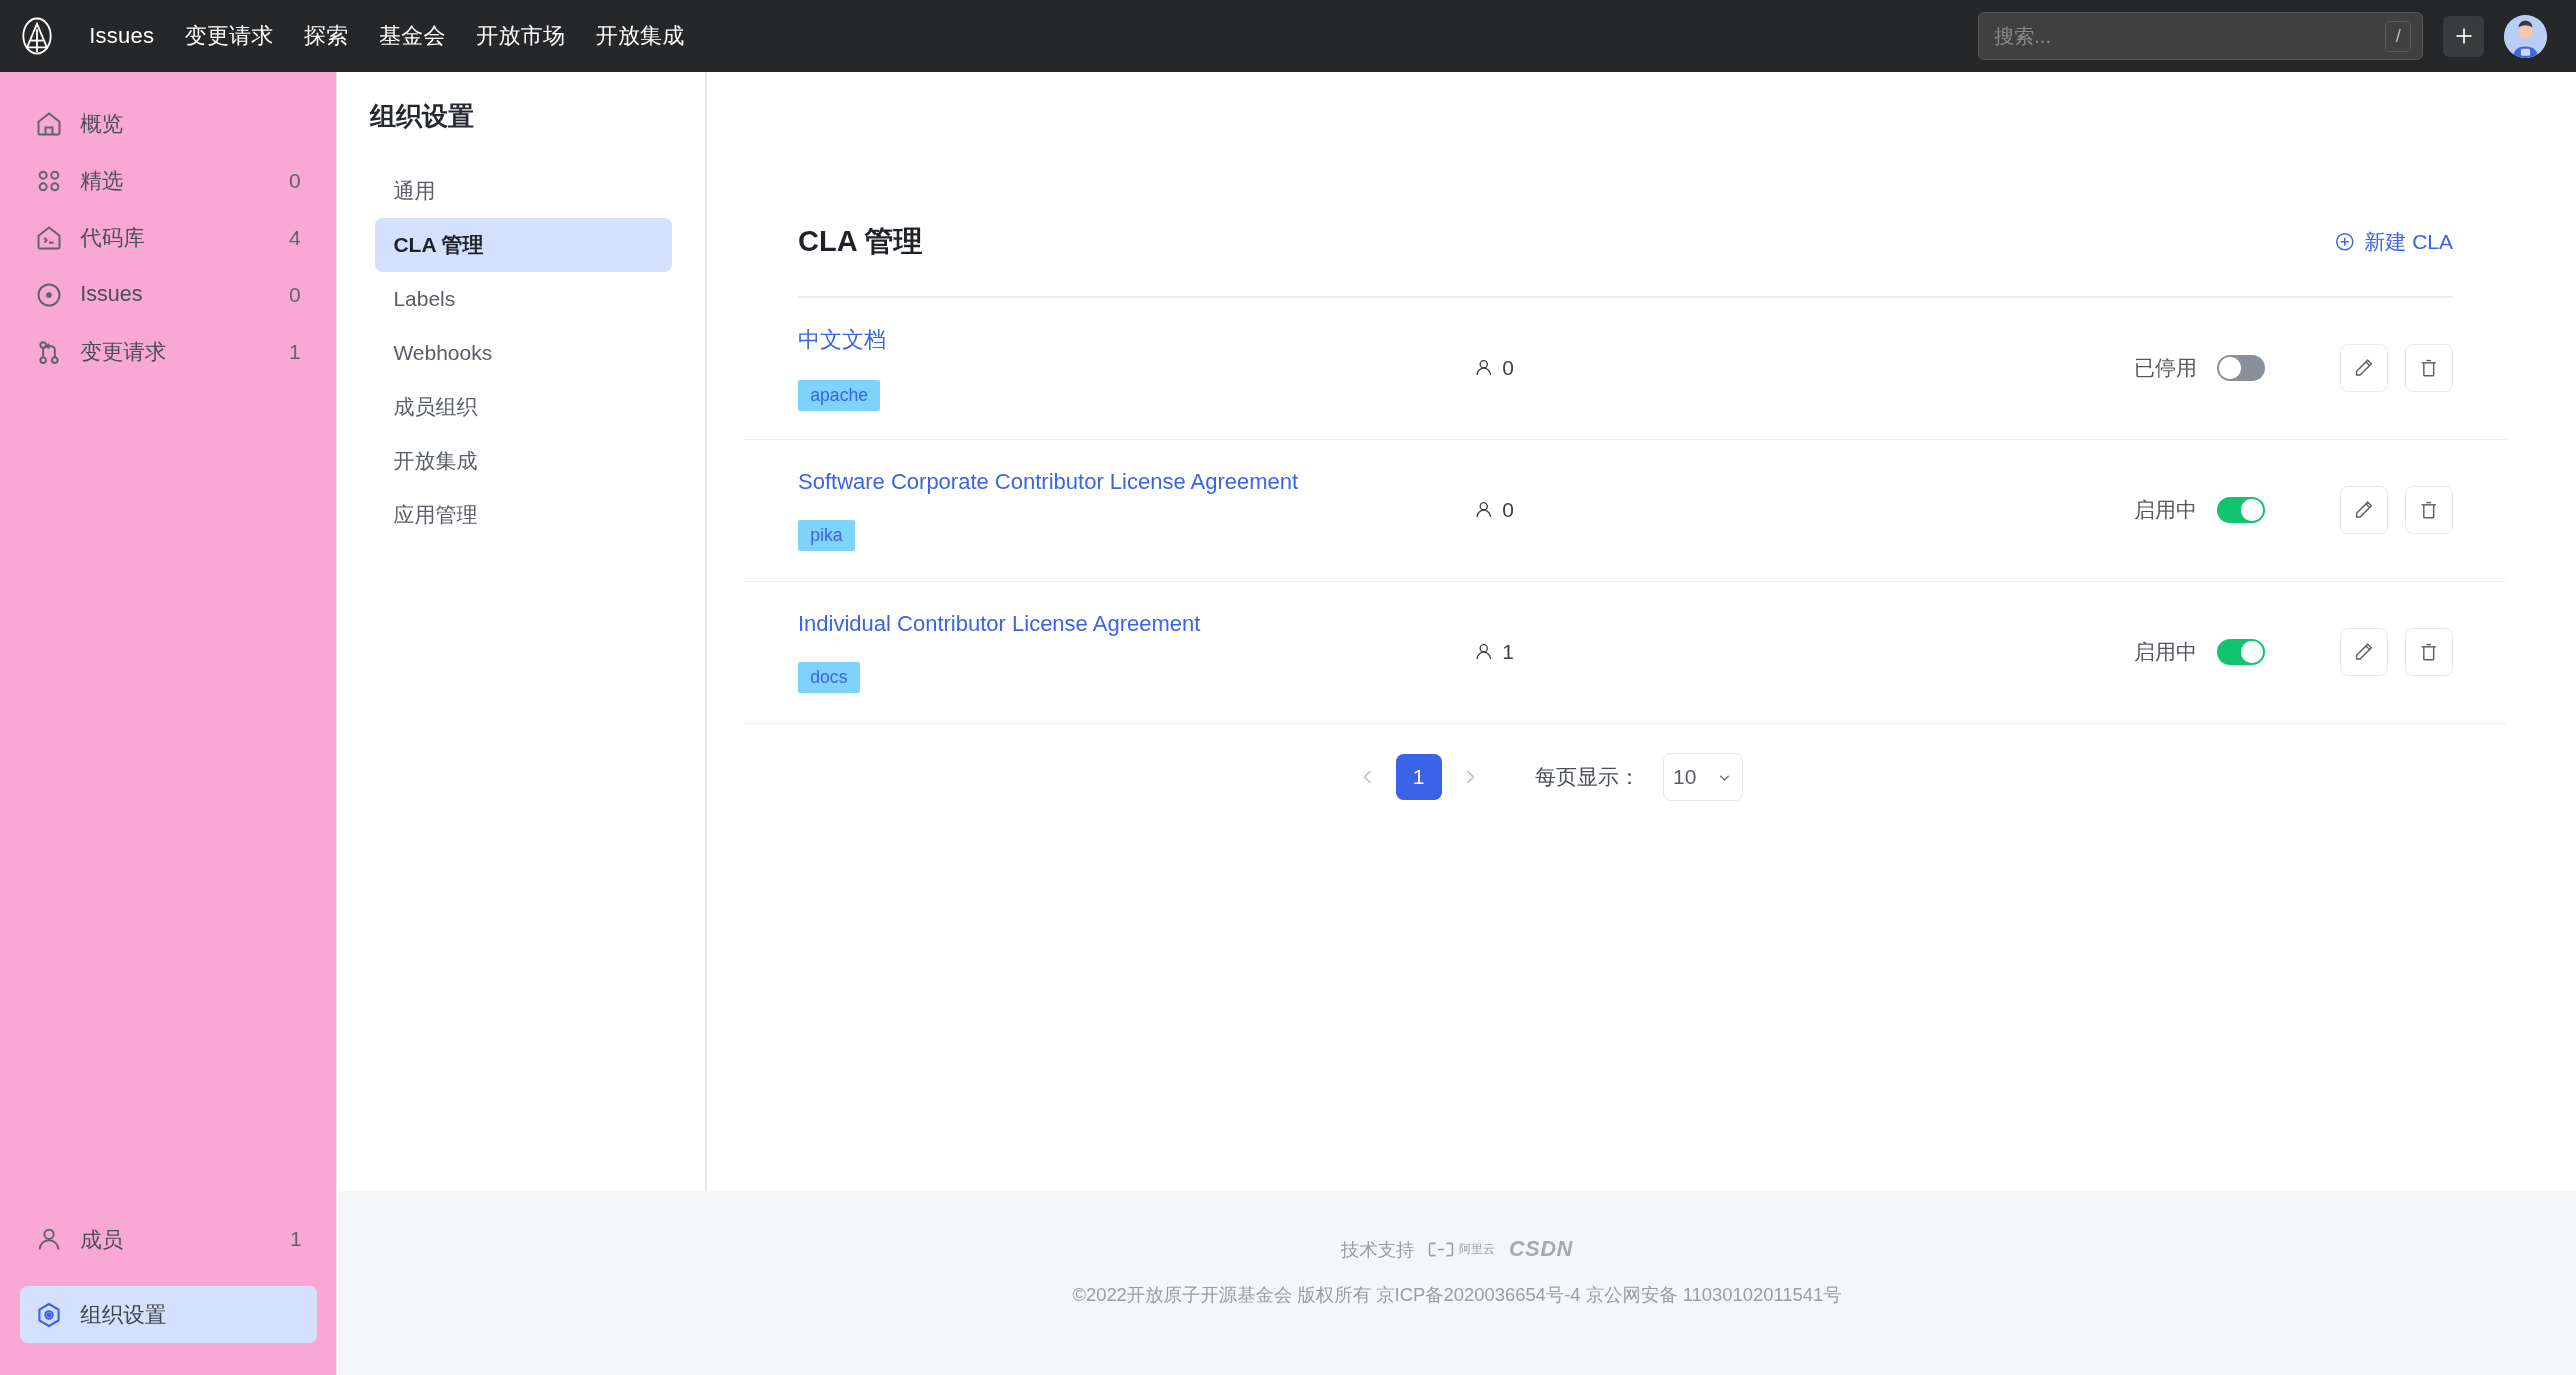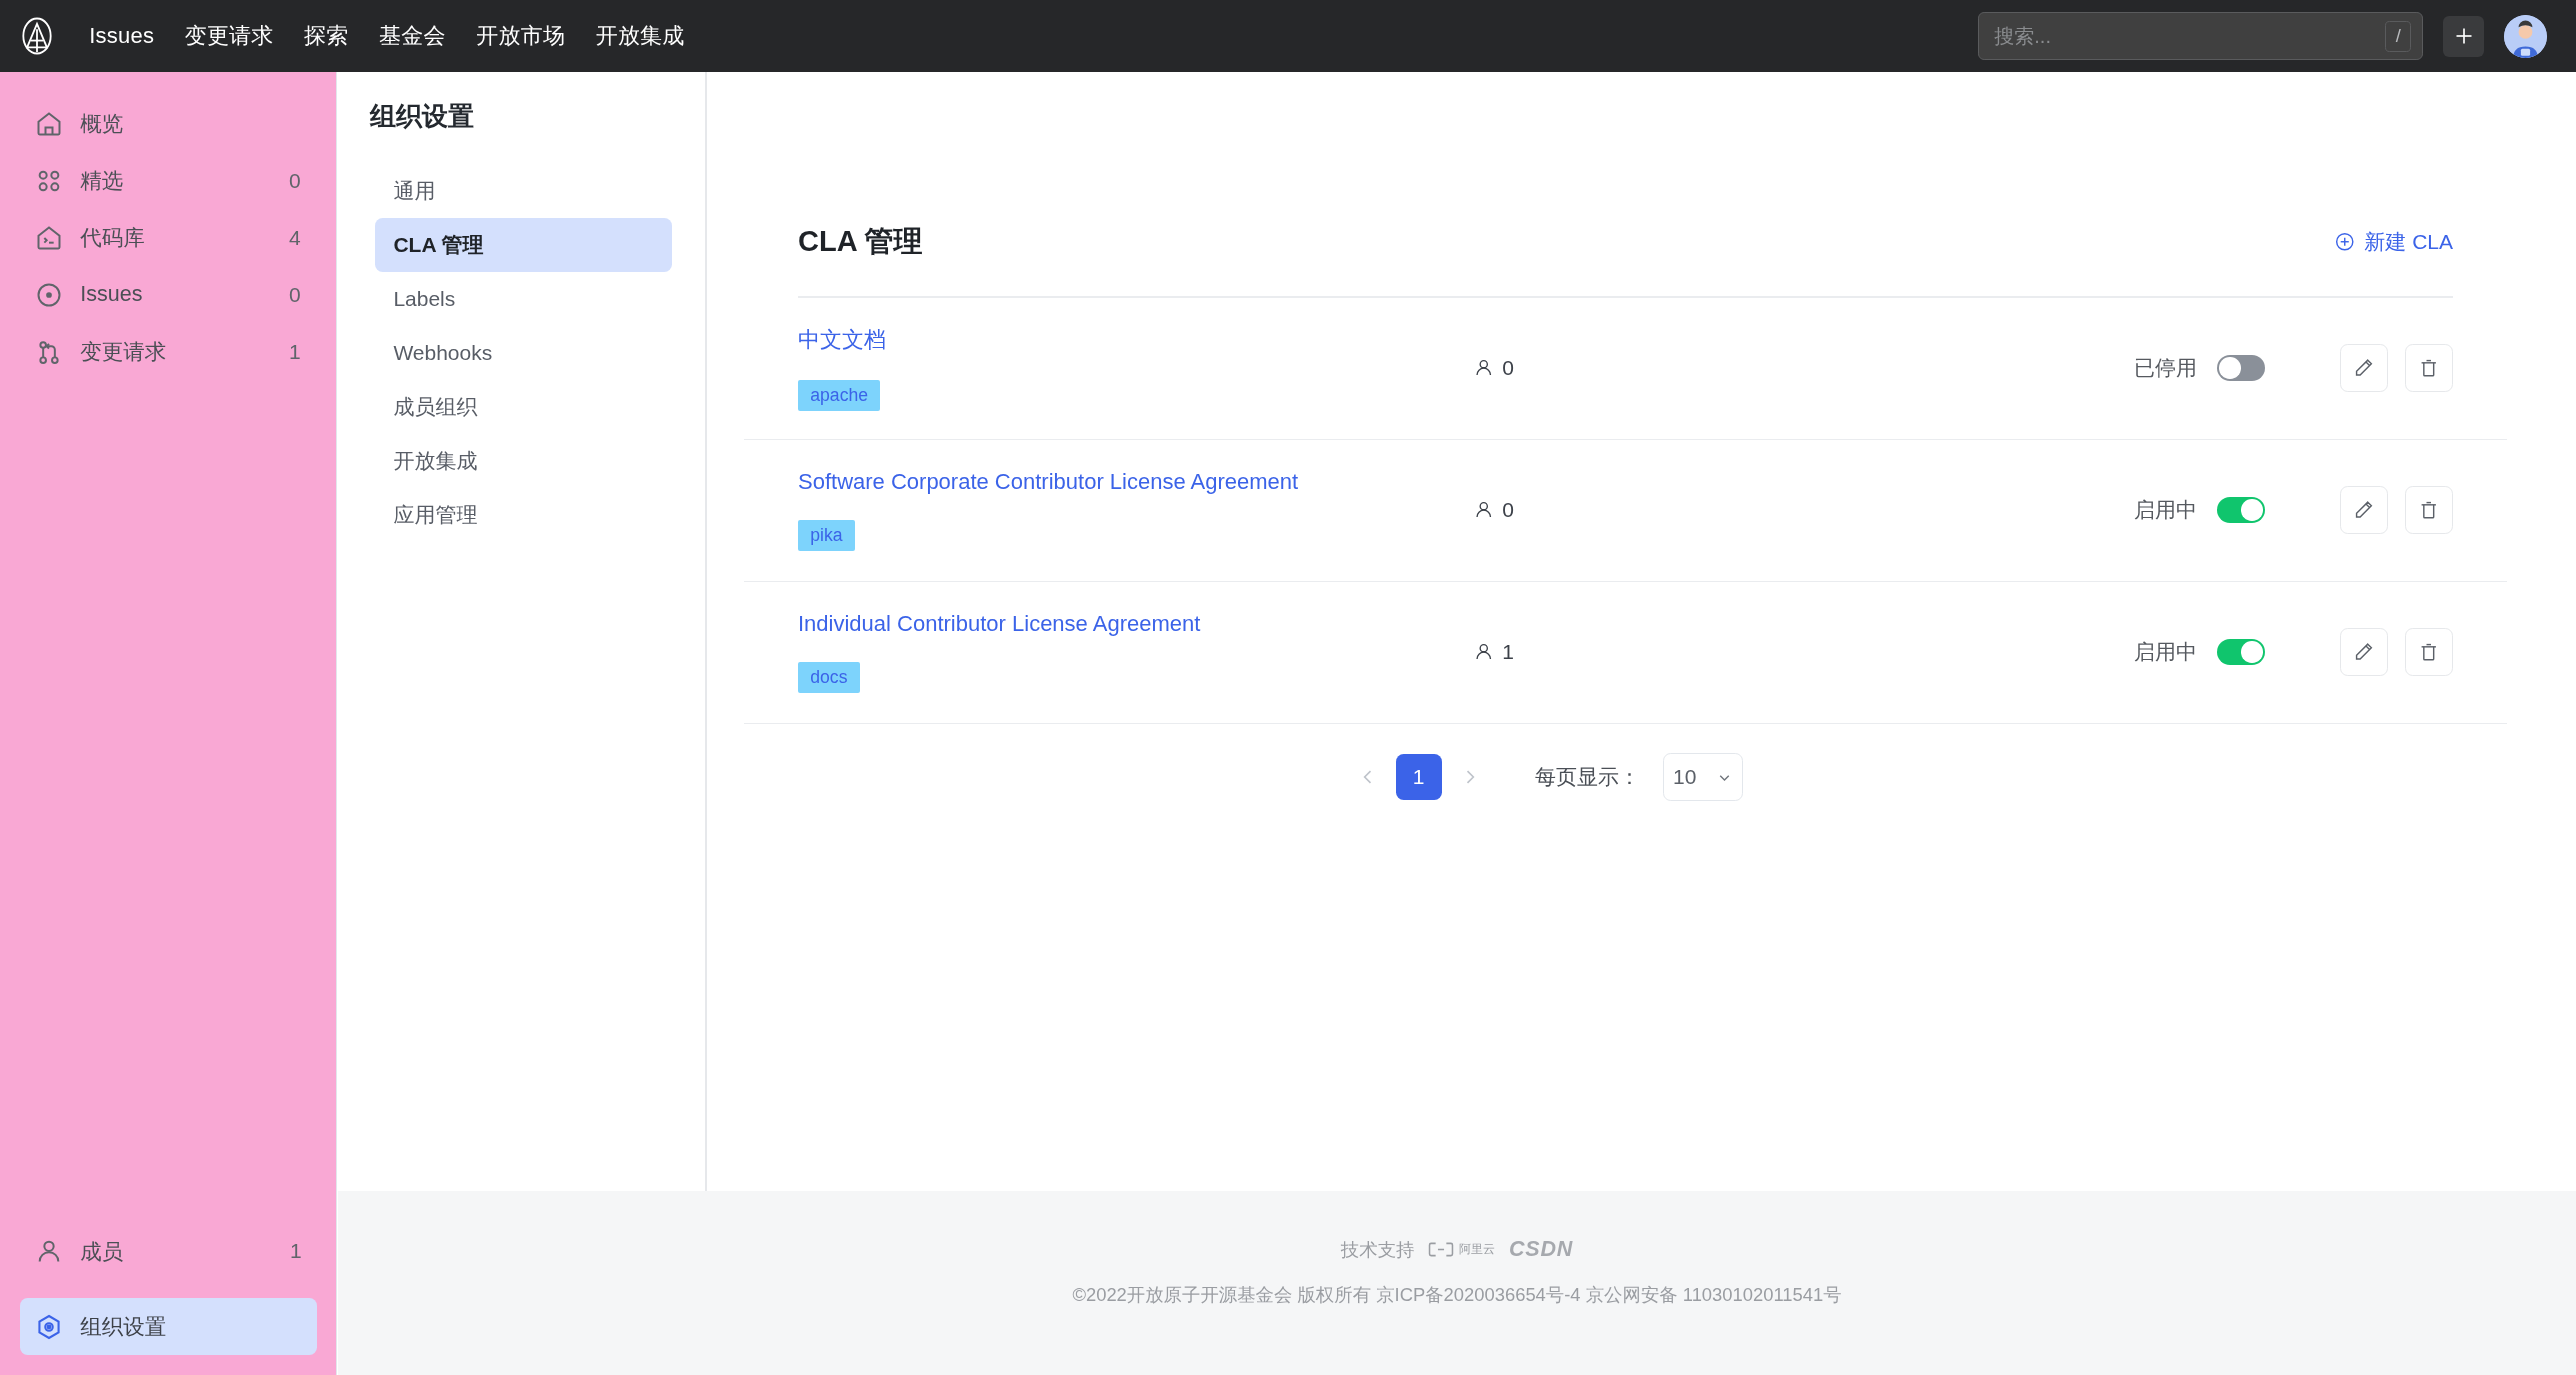--- a/index.html
+++ b/index.html
@@ -61,21 +61,21 @@
   }
   .nav-item {
     height: 57px; display: flex; align-items: center;
     border-radius: 7.7px; padding: 0 15.3px; cursor: pointer; gap: 17px;
   }
   .nav-item.active { background: #d4e0fd; }
   .nav-icon { width: 28px; height: 28px; flex: 0 0 28px; display: block; }
   .nav-label { font-size: 21.5px; color: #4b4f55; white-space: nowrap; }
   .nav-item.active .nav-label { color: #3d4148; }
   .nav-count { margin-left: auto; font-size: 21px; color: #60646a; }
-  .sidebar-bottom { position: absolute; left: 20px; bottom: 20px; width: 297px; }
+  .sidebar-bottom { position: absolute; left: 20px; bottom: 32px; width: 297px; }
 
   
   .page {
     position: absolute; top: 72px; left: 338px;
     width: 2238px; height: 1119px; background: #ffffff;
   }
   .page-title {
     position: absolute; left: 32px; top: 27px;
     font-size: 26px; color: #24292f; font-weight: 600;
   }

